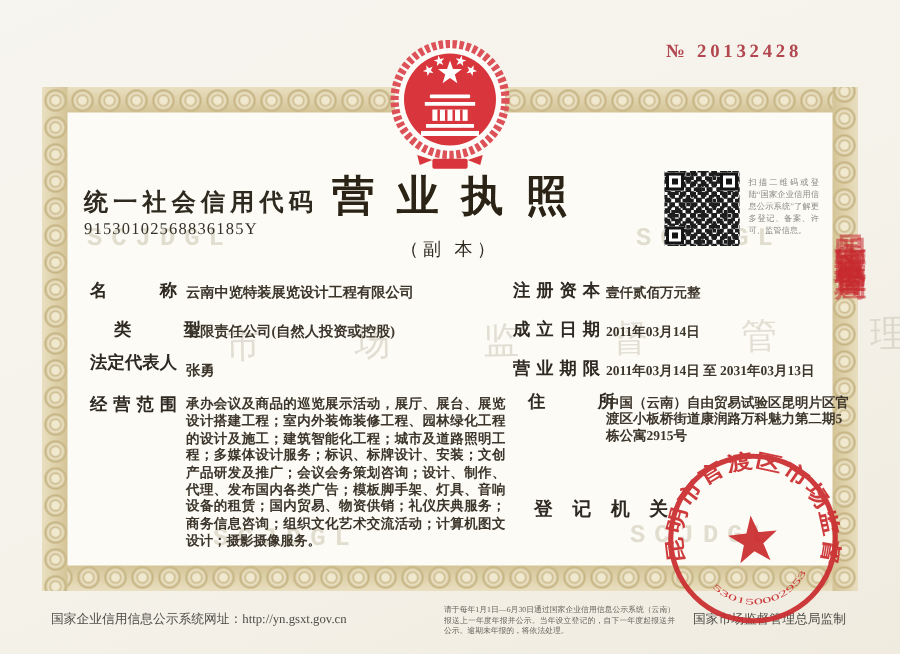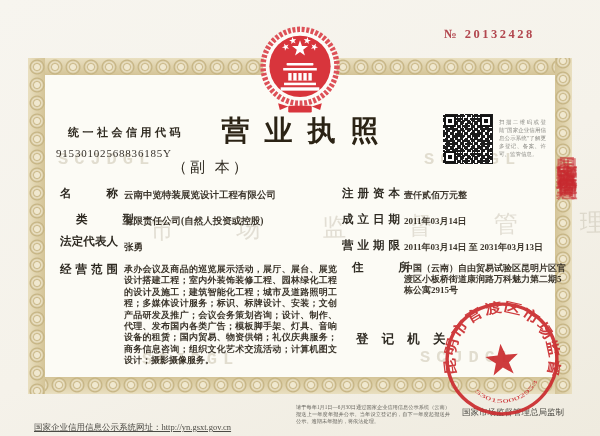--- a/index.html
+++ b/index.html
@@ -33,28 +33,28 @@
       font-size:17px;pointer-events:none;}
   .wm-cjk{position:absolute;z-index:2;color:rgba(183,176,158,.38);font-size:24px;
       letter-spacing:28px;white-space:nowrap;transform:rotate(-1deg);pointer-events:none;}
 
   
   .serial{position:absolute;left:444px;top:27px;z-index:3;color:#b2474f;
       font-size:12.5px;letter-spacing:2.5px;font-weight:bold;}
   .emblem{position:absolute;left:258px;top:22px;width:84px;height:97px;z-index:3;}
 
   .credit-label{position:absolute;left:56px;top:125px;z-index:3;font-weight:bold;
-      font-size:11px;letter-spacing:3.5px;color:#2f2a20;margin-left:12px;}
+      font-size:16px;letter-spacing:3.5px;color:#2f2a20;}
   .credit-code{position:absolute;left:56px;top:147px;z-index:3;font-size:11px;
       letter-spacing:.8px;color:#35302a;}
 
   .title{position:absolute;left:172px;top:112px;width:256px;z-index:3;text-align:center;
       font-size:28px;font-weight:bold;color:#2b2315;letter-spacing:15px;text-indent:15px;}
-  .subtitle{position:absolute;left:172px;top:158px;width:256px;z-index:3;
-      font-size:15px;color:#2f2a20;letter-spacing:3px;}
+  .subtitle{position:absolute;left:172px;top:158px;width:256px;z-index:3;text-align:center;
+      font-size:12px;color:#2f2a20;letter-spacing:3px;}
 
   
   .qr{position:absolute;left:443px;top:114px;width:50px;height:50px;z-index:3;background:#fff;
       background-image:
         repeating-conic-gradient(#1d1d1d 0% 25%,rgba(0,0,0,0) 0% 50%),
         repeating-conic-gradient(#1d1d1d 0% 25%,#ffffff 0% 50%);
       background-size:7px 7px,5px 5px;background-position:0 0,2px 1px;}
   .qr i{position:absolute;width:12px;height:12px;border:2px solid #141414;background:#fff;
       box-sizing:border-box;}
   .qr i b{position:absolute;left:2px;top:2px;width:4px;height:4px;background:#141414;}
@@ -78,21 +78,21 @@
 
   
   .seal{position:absolute;left:442px;top:299px;width:120px;height:120px;z-index:5;
       transform:rotate(-6deg);opacity:.92;}
   .edge-stamp{position:absolute;left:553px;top:140px;height:202px;z-index:4;overflow:hidden;
       writing-mode:vertical-rl;font-size:21px;font-weight:bold;letter-spacing:2px;
       color:rgba(198,42,48,.55);}
 
   
   .foot{position:absolute;z-index:3;color:#4c4b45;font-size:8.5px;}
-  .foot-site{left:34px;top:422px;text-decoration:underline;}
+  .foot-site{left:34px;top:407px;}
   .foot-issuer{left:462px;top:407px;}
   .foot-mid{position:absolute;left:296px;top:404px;width:154px;z-index:3;font-size:5.2px;
       line-height:6.9px;color:#67655e;text-align:justify;}
 </style>
 </head>
 <body>
 
 <div class="page">
 
   <div class="frame">

